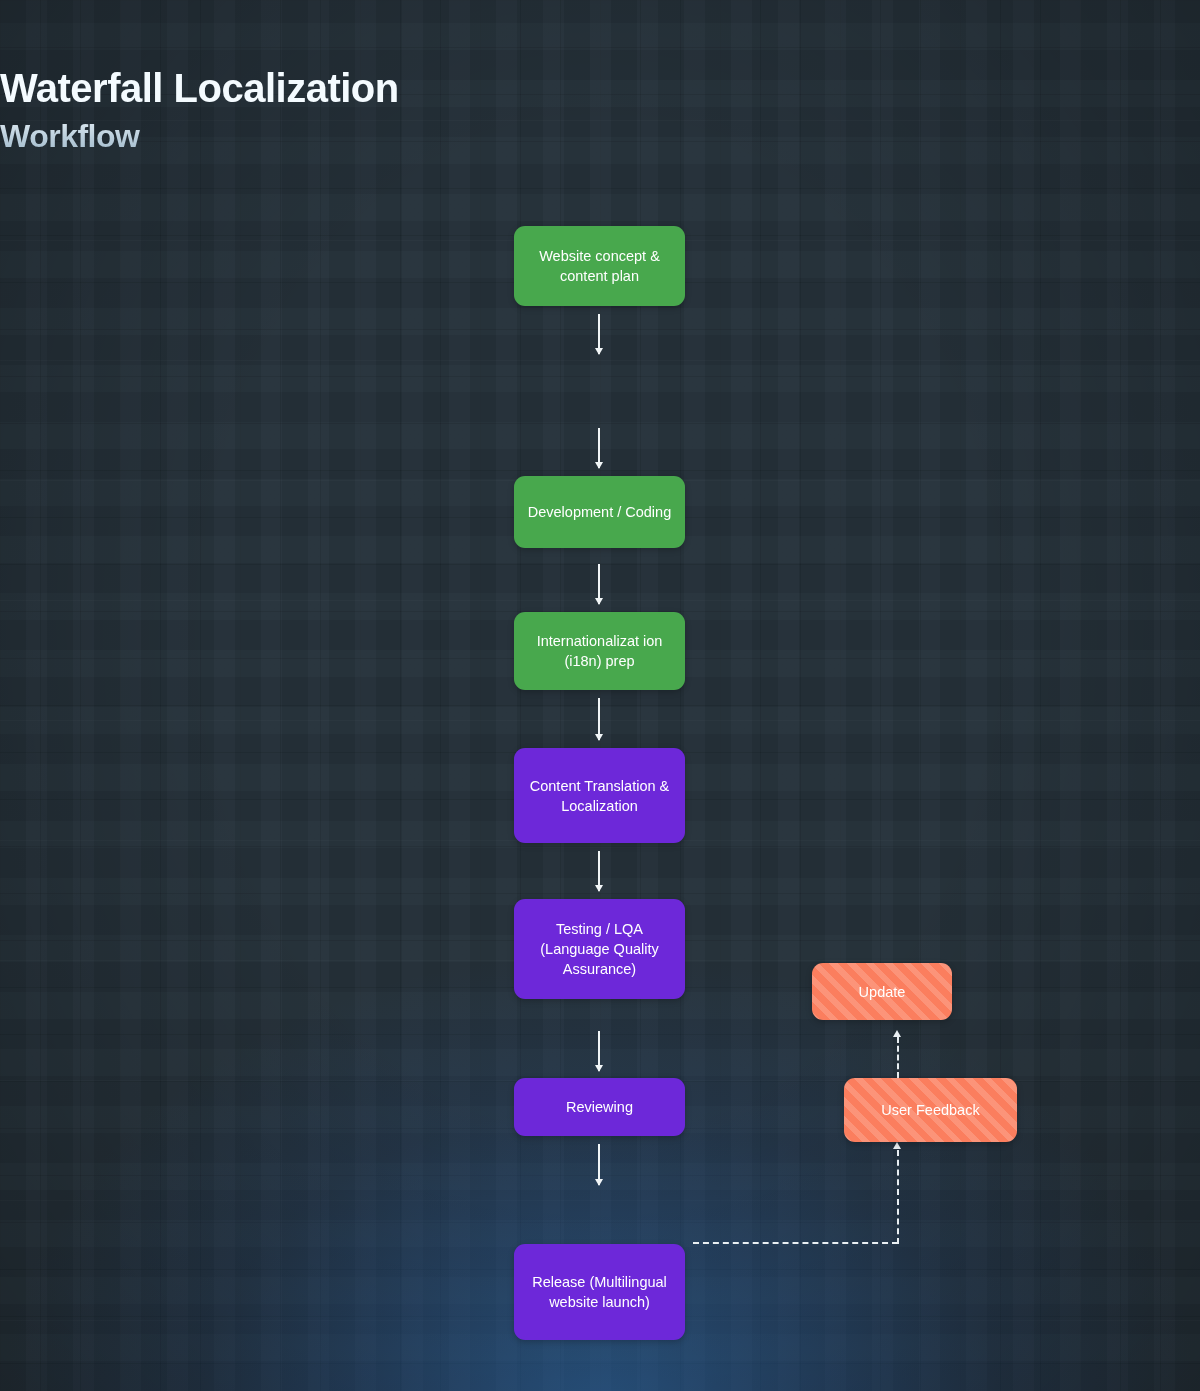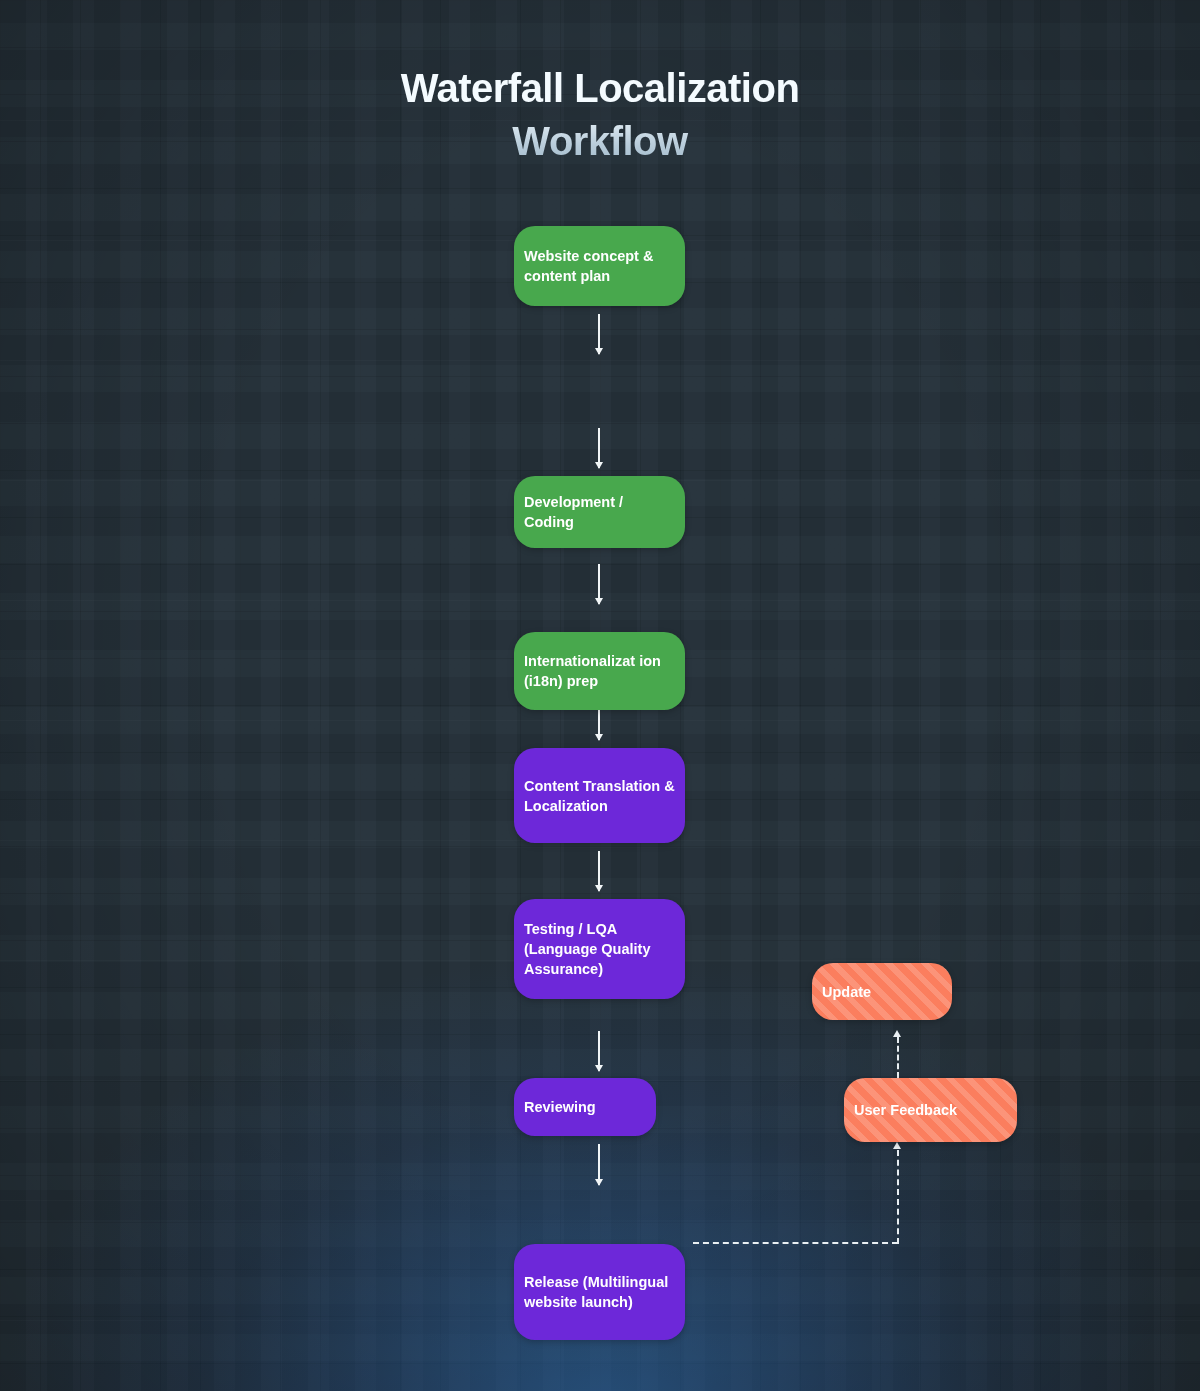--- a/index.html
+++ b/index.html
@@ -55,52 +55,51 @@
   .bg-vignette {
     position:absolute; inset:0;
     background:radial-gradient(ellipse at 50% 45%,
         rgba(0,0,0,0) 45%, rgba(0,0,0,0.22) 100%);
     pointer-events:none;
   }
 
   
   .title-wrap {
     position:absolute; top:62px; left:0; width:1200px;
-    text-align:center;
+    text-align:left;
     z-index:5;
   }
   .title-l1 {
     display:block;
     font-size:40px; font-weight:700; letter-spacing:-0.5px;
     color:#f4fbff;
     line-height:1.32;
   }
   .title-l2 {
     display:block;
-    font-size:40px; font-weight:700; letter-spacing:-0.5px;
+    font-size:32px; font-weight:700; letter-spacing:-0.5px;
     line-height:1.32;
     background:linear-gradient(180deg,#e8f1f7 0%,#b9cddb 55%,#9fb8c9 100%);
     -webkit-background-clip:text;
     background-clip:text;
     color:transparent;
   }
 
   
   .node {
     position:absolute;
     display:flex; align-items:center; justify-content:center;
-    text-align:left;
-    border-radius:21px;
+    text-align:center;
+    border-radius:11px;
     color:#ffffff;
     font-size:14.5px;
     line-height:1.38;
     padding:6px 10px;
     z-index:4;
     box-shadow:0 2px 6px rgba(0,0,0,0.22);
-    font-weight:bold;
   }
   .node .node-label { display:block; width:100%; }
 
   .node.green { background:#48a84d; }
   .node.blue  { background:#6d28d9; }
 
   .node.orange {
     background-color:#fb7e5e;
     background-image:repeating-linear-gradient(
         45deg,
@@ -173,39 +172,39 @@
 
 
   <div class="arrow" style="left:598px; top:428px; height:40px;"></div>
 
   <div class="node green" style="left:514px; top:476px; width:171px; height:72px;">
     <span class="node-label">Development / Coding</span>
   </div>
 
   <div class="arrow" style="left:598px; top:564px; height:40px;"></div>
 
-  <div class="node green" style="left:514px; top:612px; width:171px; height:78px;margin-top:20px;">
+  <div class="node green" style="left:514px; top:612px; width:171px; height:78px;">
     <span class="node-label">Internationalizat ion (i18n) prep</span>
   </div>
 
   <div class="arrow" style="left:598px; top:698px; height:42px;"></div>
 
   <div class="node blue" style="left:514px; top:748px; width:171px; height:95px;">
     <span class="node-label">Content Translation &amp; Localization</span>
   </div>
 
   <div class="arrow" style="left:598px; top:851px; height:40px;"></div>
 
   <div class="node blue" style="left:514px; top:899px; width:171px; height:100px;">
     <span class="node-label">Testing / LQA (Language Quality Assurance)</span>
   </div>
 
   <div class="arrow" style="left:598px; top:1031px; height:40px;"></div>
 
-  <div class="node blue" style="left:514px; top:1078px; width:142px; height:58px;">
+  <div class="node blue" style="left:514px; top:1078px; width:171px; height:58px;">
     <span class="node-label">Reviewing</span>
   </div>
 
   <div class="arrow" style="left:598px; top:1144px; height:41px;"></div>
 
   <div class="node blue" style="left:514px; top:1244px; width:171px; height:96px;">
     <span class="node-label">Release (Multilingual website launch)</span>
   </div>
 
   <div class="node orange" style="left:812px; top:963px; width:140px; height:57px;">

